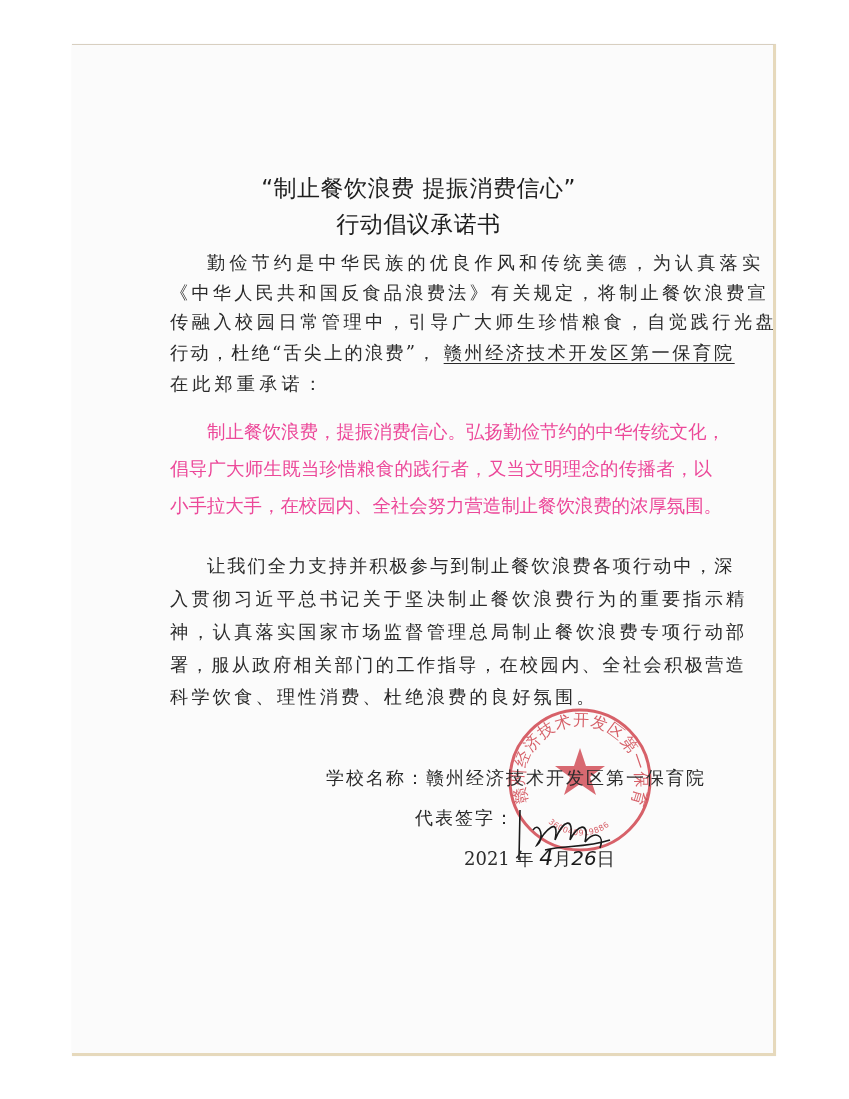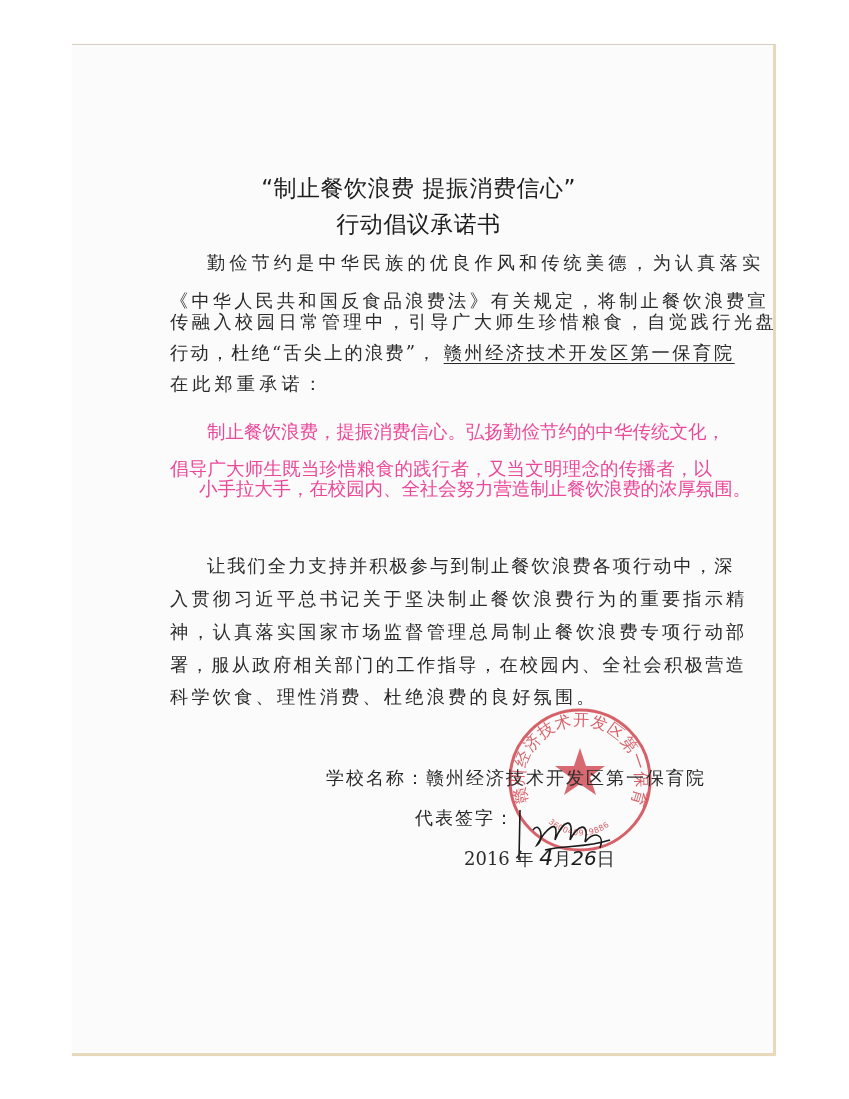--- a/index.html
+++ b/index.html
@@ -39,30 +39,30 @@
 </style>
 </head>
 <body>
 
 <div class="page"></div>
 
 <div class="title t1">“制止餐饮浪费  提振消费信心”</div>
 <div class="title t2">行动倡议承诺书</div>
 
 <div class="line indent" style="top:250px;">勤俭节约是中华民族的优良作风和传统美德，为认真落实</div>
-<div class="line" style="top:288px; letter-spacing:3.2px;">《中华人民共和国反食品浪费法》有关规定，将制止餐饮浪费宣</div>
+<div class="line" style="top:280px; letter-spacing:3.2px;">《中华人民共和国反食品浪费法》有关规定，将制止餐饮浪费宣</div>
 <div class="line" style="top:309px; letter-spacing:3.5px;">传融入校园日常管理中，引导广大师生珍惜粮食，自觉践行光盘</div>
 <div class="line" style="top:340px; letter-spacing:2.2px;">
   <span>行动，杜绝“舌尖上的浪费”，</span><span class="uline" style="letter-spacing:2.6px; padding-left:6px;">赣州经济技术开发区第一保育院</span>
 </div>
 <div class="line" style="top:371px;">在此郑重承诺：</div>
 
 <div class="line bold indent" style="top:419px;">制止餐饮浪费，提振消费信心。弘扬勤俭节约的中华传统文化，</div>
 <div class="line bold" style="top:456px; letter-spacing:0.2px;">倡导广大师生既当珍惜粮食的践行者，又当文明理念的传播者，以</div>
-<div class="line bold" style="top:476px; letter-spacing:-0.1px;margin-left:29px;">小手拉大手，在校园内、全社会努力营造制止餐饮浪费的浓厚氛围。</div>
+<div class="line bold" style="top:493px; letter-spacing:-0.1px;">小手拉大手，在校园内、全社会努力营造制止餐饮浪费的浓厚氛围。</div>
 
 <div class="line indent" style="top:553px; letter-spacing:2.1px;">让我们全力支持并积极参与到制止餐饮浪费各项行动中，深</div>
 <div class="line" style="top:586px; letter-spacing:3.2px;">入贯彻习近平总书记关于坚决制止餐饮浪费行为的重要指示精</div>
 <div class="line" style="top:619px; letter-spacing:3.2px;">神，认真落实国家市场监督管理总局制止餐饮浪费专项行动部</div>
 <div class="line" style="top:652px; letter-spacing:2.4px;">署，服从政府相关部门的工作指导，在校园内、全社会积极营造</div>
 <div class="line" style="top:684px; letter-spacing:3.2px;">科学饮食、理性消费、杜绝浪费的良好氛围。</div>
 
 <svg class="stamp" viewBox="0 0 148 148">
   <defs>
     <path id="arcTop" d="M 22 96 A 56 56 0 1 1 126 96"></path>
@@ -81,15 +81,15 @@
 <div class="sig" style="left:326px; top:766px;">
   <span>学校名称：</span><span>赣州经济技术开发区第一保育院</span>
 </div>
 <div class="sig" style="left:415px; top:806px;">代表签字：</div>
 
 <svg class="scribble" viewBox="0 0 110 80">
   <path d="M5 20 L4 70 M18 40 C25 30 30 50 22 55 C30 40 45 25 40 50 C48 30 60 25 55 50 C62 35 75 30 70 52 C80 40 90 45 85 58 M30 60 C50 55 70 58 95 50" fill="none" stroke="#1a1a1a" stroke-width="1.6"></path>
 </svg>
 
 <div class="sig" style="left:464px; top:845px; letter-spacing:0;">
-  <span>2016 年</span>
+  <span>2021 年</span>
   <span class="handdate" style="position:static; font-size:22px; font-style:italic;">4</span><span>月</span><span class="handdate" style="position:static; font-size:20px; font-style:italic;margin-top:44px;">26</span><span>日</span>
 </div>
 
 </body></html>

